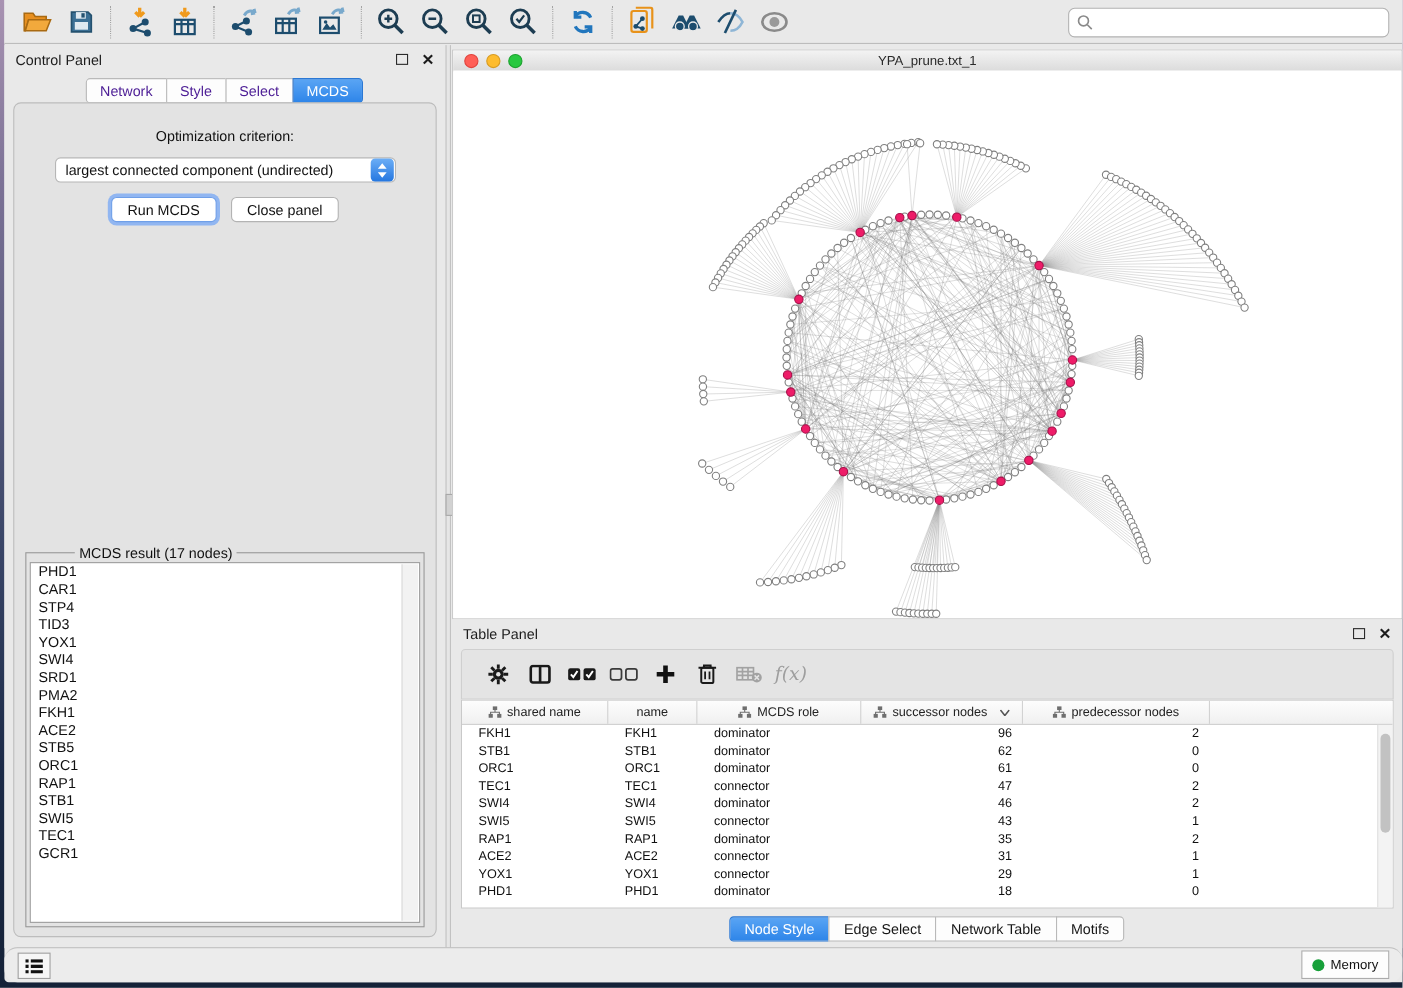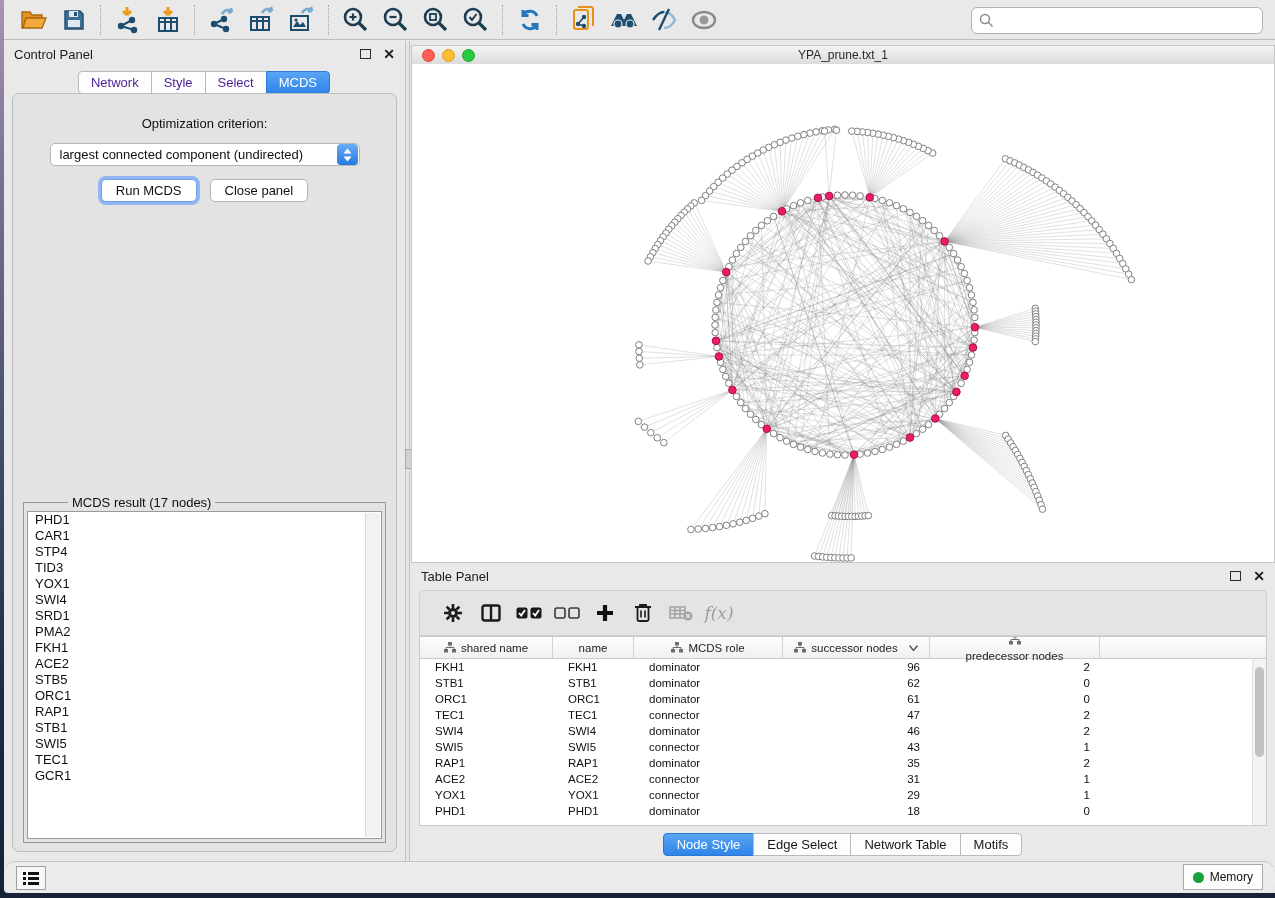--- a/index.html
+++ b/index.html
@@ -1166,21 +1166,21 @@
                 <path d="M6 3.5v2M2 7V5.5h8V7" stroke="#6e6e6e" fill="none"></path>
               </svg>
             </span>
             <span>successor nodes</span>
             <span style="display:flex;margin-left:6px">
               <svg width="9" height="6" viewBox="0 0 9 6">
                 <path d="M0.5 0.5L4.5 5.5L8.5 0.5" stroke="#555" fill="none" stroke-width="1.4"></path>
               </svg>
             </span>
           </div>
-          <div class="t-hcell" style="width: 170px; flex-direction: column;">
+          <div class="t-hcell" style="width: 170px;">
             <span style="display:flex">
               <svg width="12" height="11" viewBox="0 0 12 11">
                 <g fill="#6e6e6e">
                   <rect x="4" y="0" width="4" height="3.5"></rect>
                   <rect x="0" y="7" width="4" height="3.5"></rect>
                   <rect x="8" y="7" width="4" height="3.5"></rect>
                 </g>
                 <path d="M6 3.5v2M2 7V5.5h8V7" stroke="#6e6e6e" fill="none"></path>
               </svg>
             </span>

